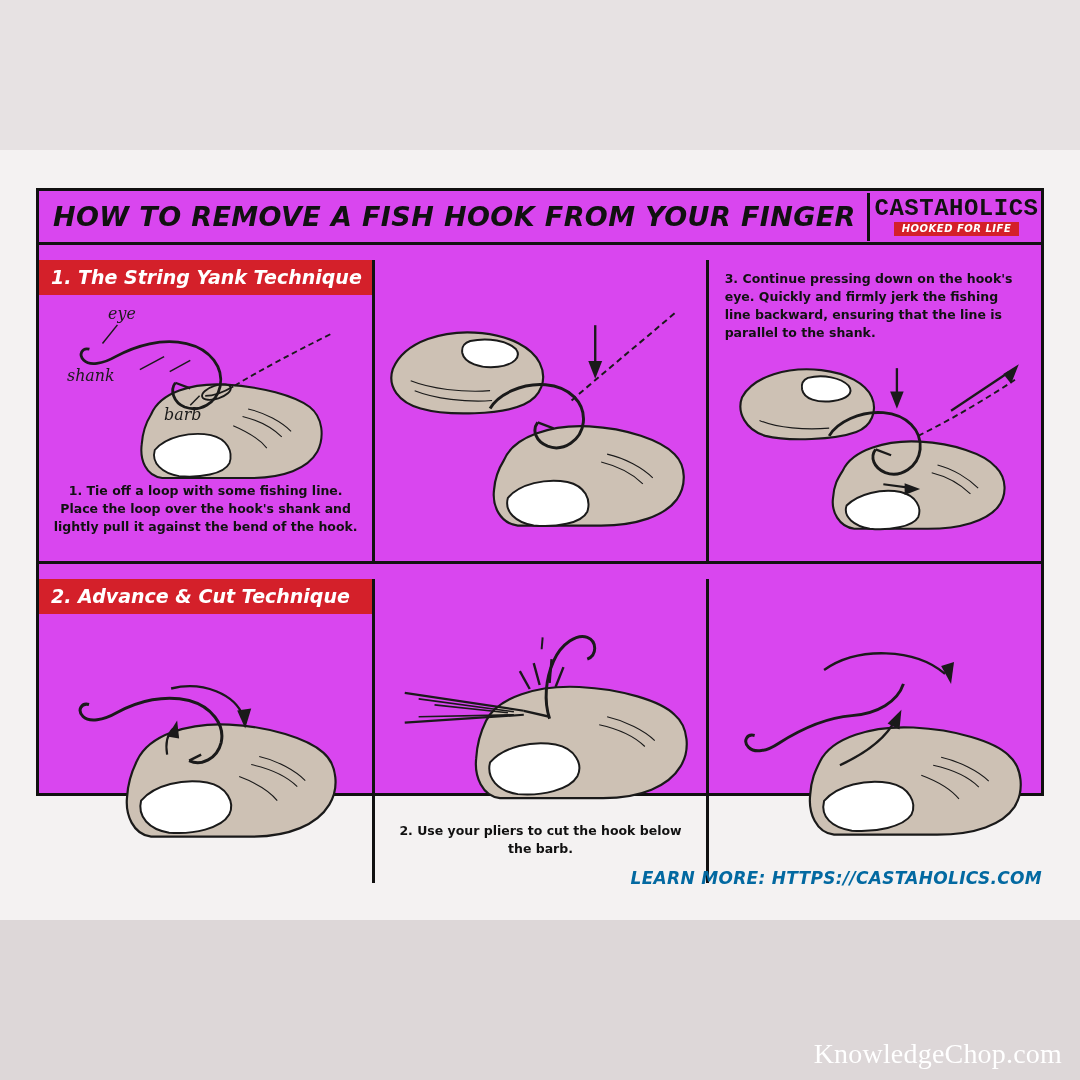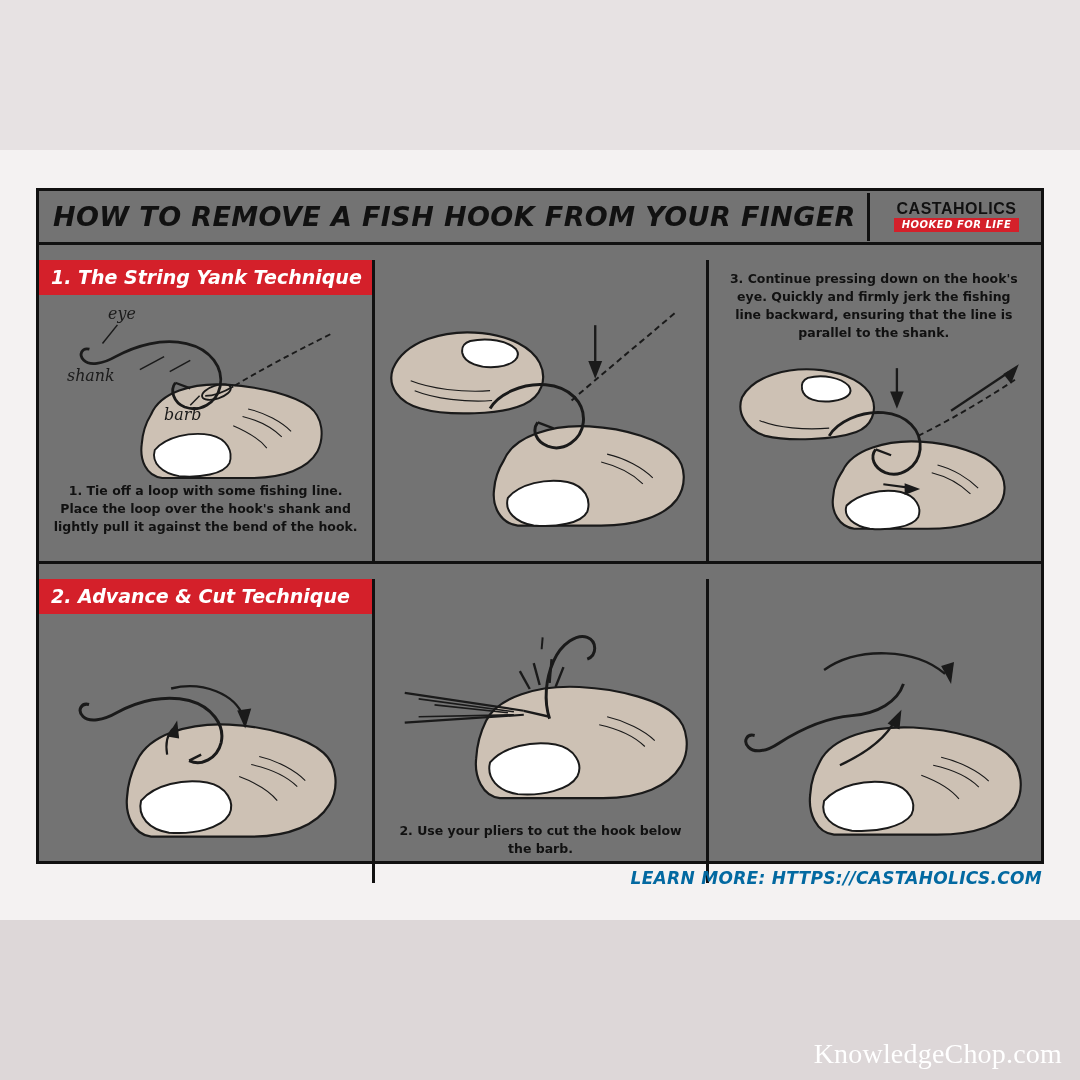--- a/index.html
+++ b/index.html
@@ -44,22 +44,22 @@
     font-family: Liberation Serif, serif;
     letter-spacing: 0.2px;
   }
 
   
   .poster {
     position: absolute;
     left: 36px;
     top: 188px;
     width: 1008px;
-    height: 676px;
-    background: #737373;
+    height: 608px;
+    background: #d946ef;
     border: 3px solid #111111;
     box-sizing: border-box;
   }
 
   
   .poster-header {
     height: 54px;
     border-bottom: 3px solid #111;
     display: flex;
     align-items: center;
@@ -81,23 +81,23 @@
     height: 48px;
     border-left: 3px solid #111;
     display: flex;
     flex-direction: column;
     align-items: center;
     justify-content: center;
     box-sizing: border-box;
     padding-left: 6px;
   }
   .brand-name {
-    font-family: Liberation Sans, sans-serif;
-    font-weight: bold;
-    font-size: 16px;
+    font-family: Liberation Mono, monospace;
+    font-weight: bold;
+    font-size: 24px;
     letter-spacing: 0.5px;
     color: #111;
     line-height: 1;
   }
   .brand-tag {
     margin-top: 1px;
     background: #d4202a;
     color: #fff;
     font-family: "DejaVu Sans", sans-serif;
     font-weight: bold;
@@ -152,21 +152,20 @@
     text-align: center;
     color: #111;
     padding: 0 12px 25px 12px;
   }
 
   .panel-heading {
     font-family: "DejaVu Sans", sans-serif;
     font-weight: bold;
     font-size: 12.5px;
     line-height: 1.45;
-    text-align: center;
     color: #111;
     padding: 10px 16px 0 16px;
   }
   .learn-more {
     position: absolute;
     right: 38px;
     top: 868px;
     font-family: "DejaVu Sans", sans-serif;
     font-weight: bold;
     font-style: italic;

